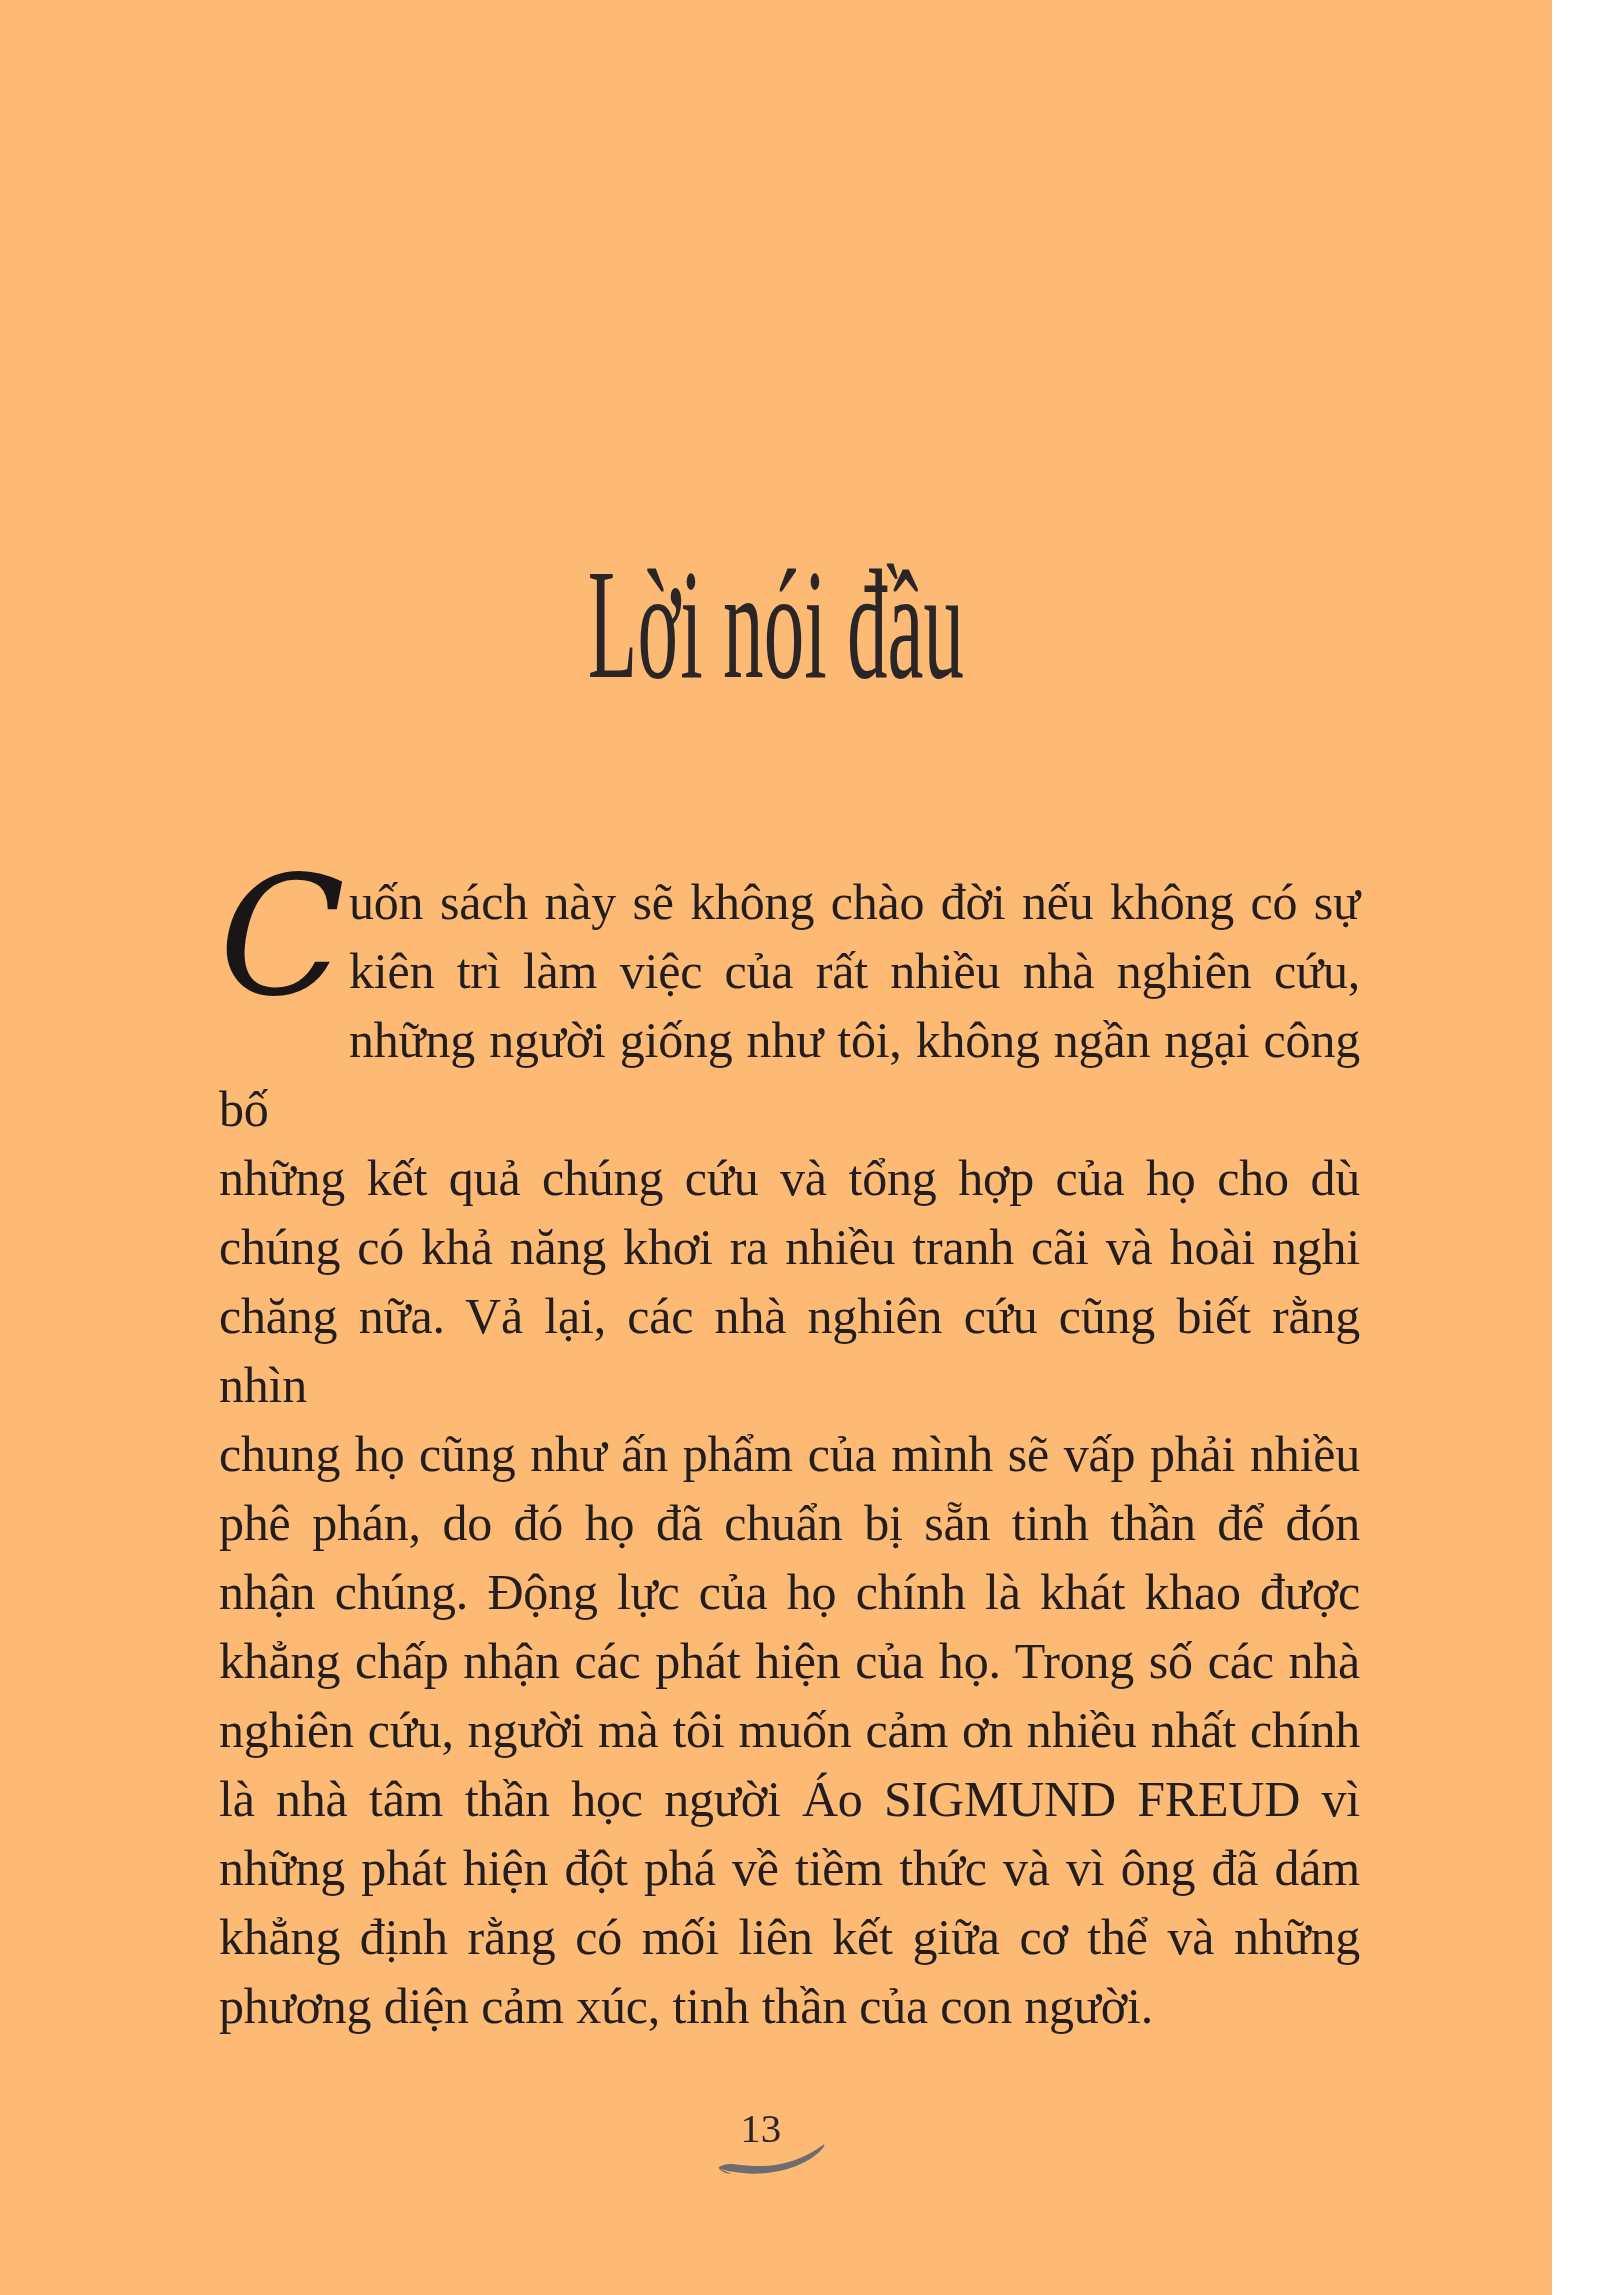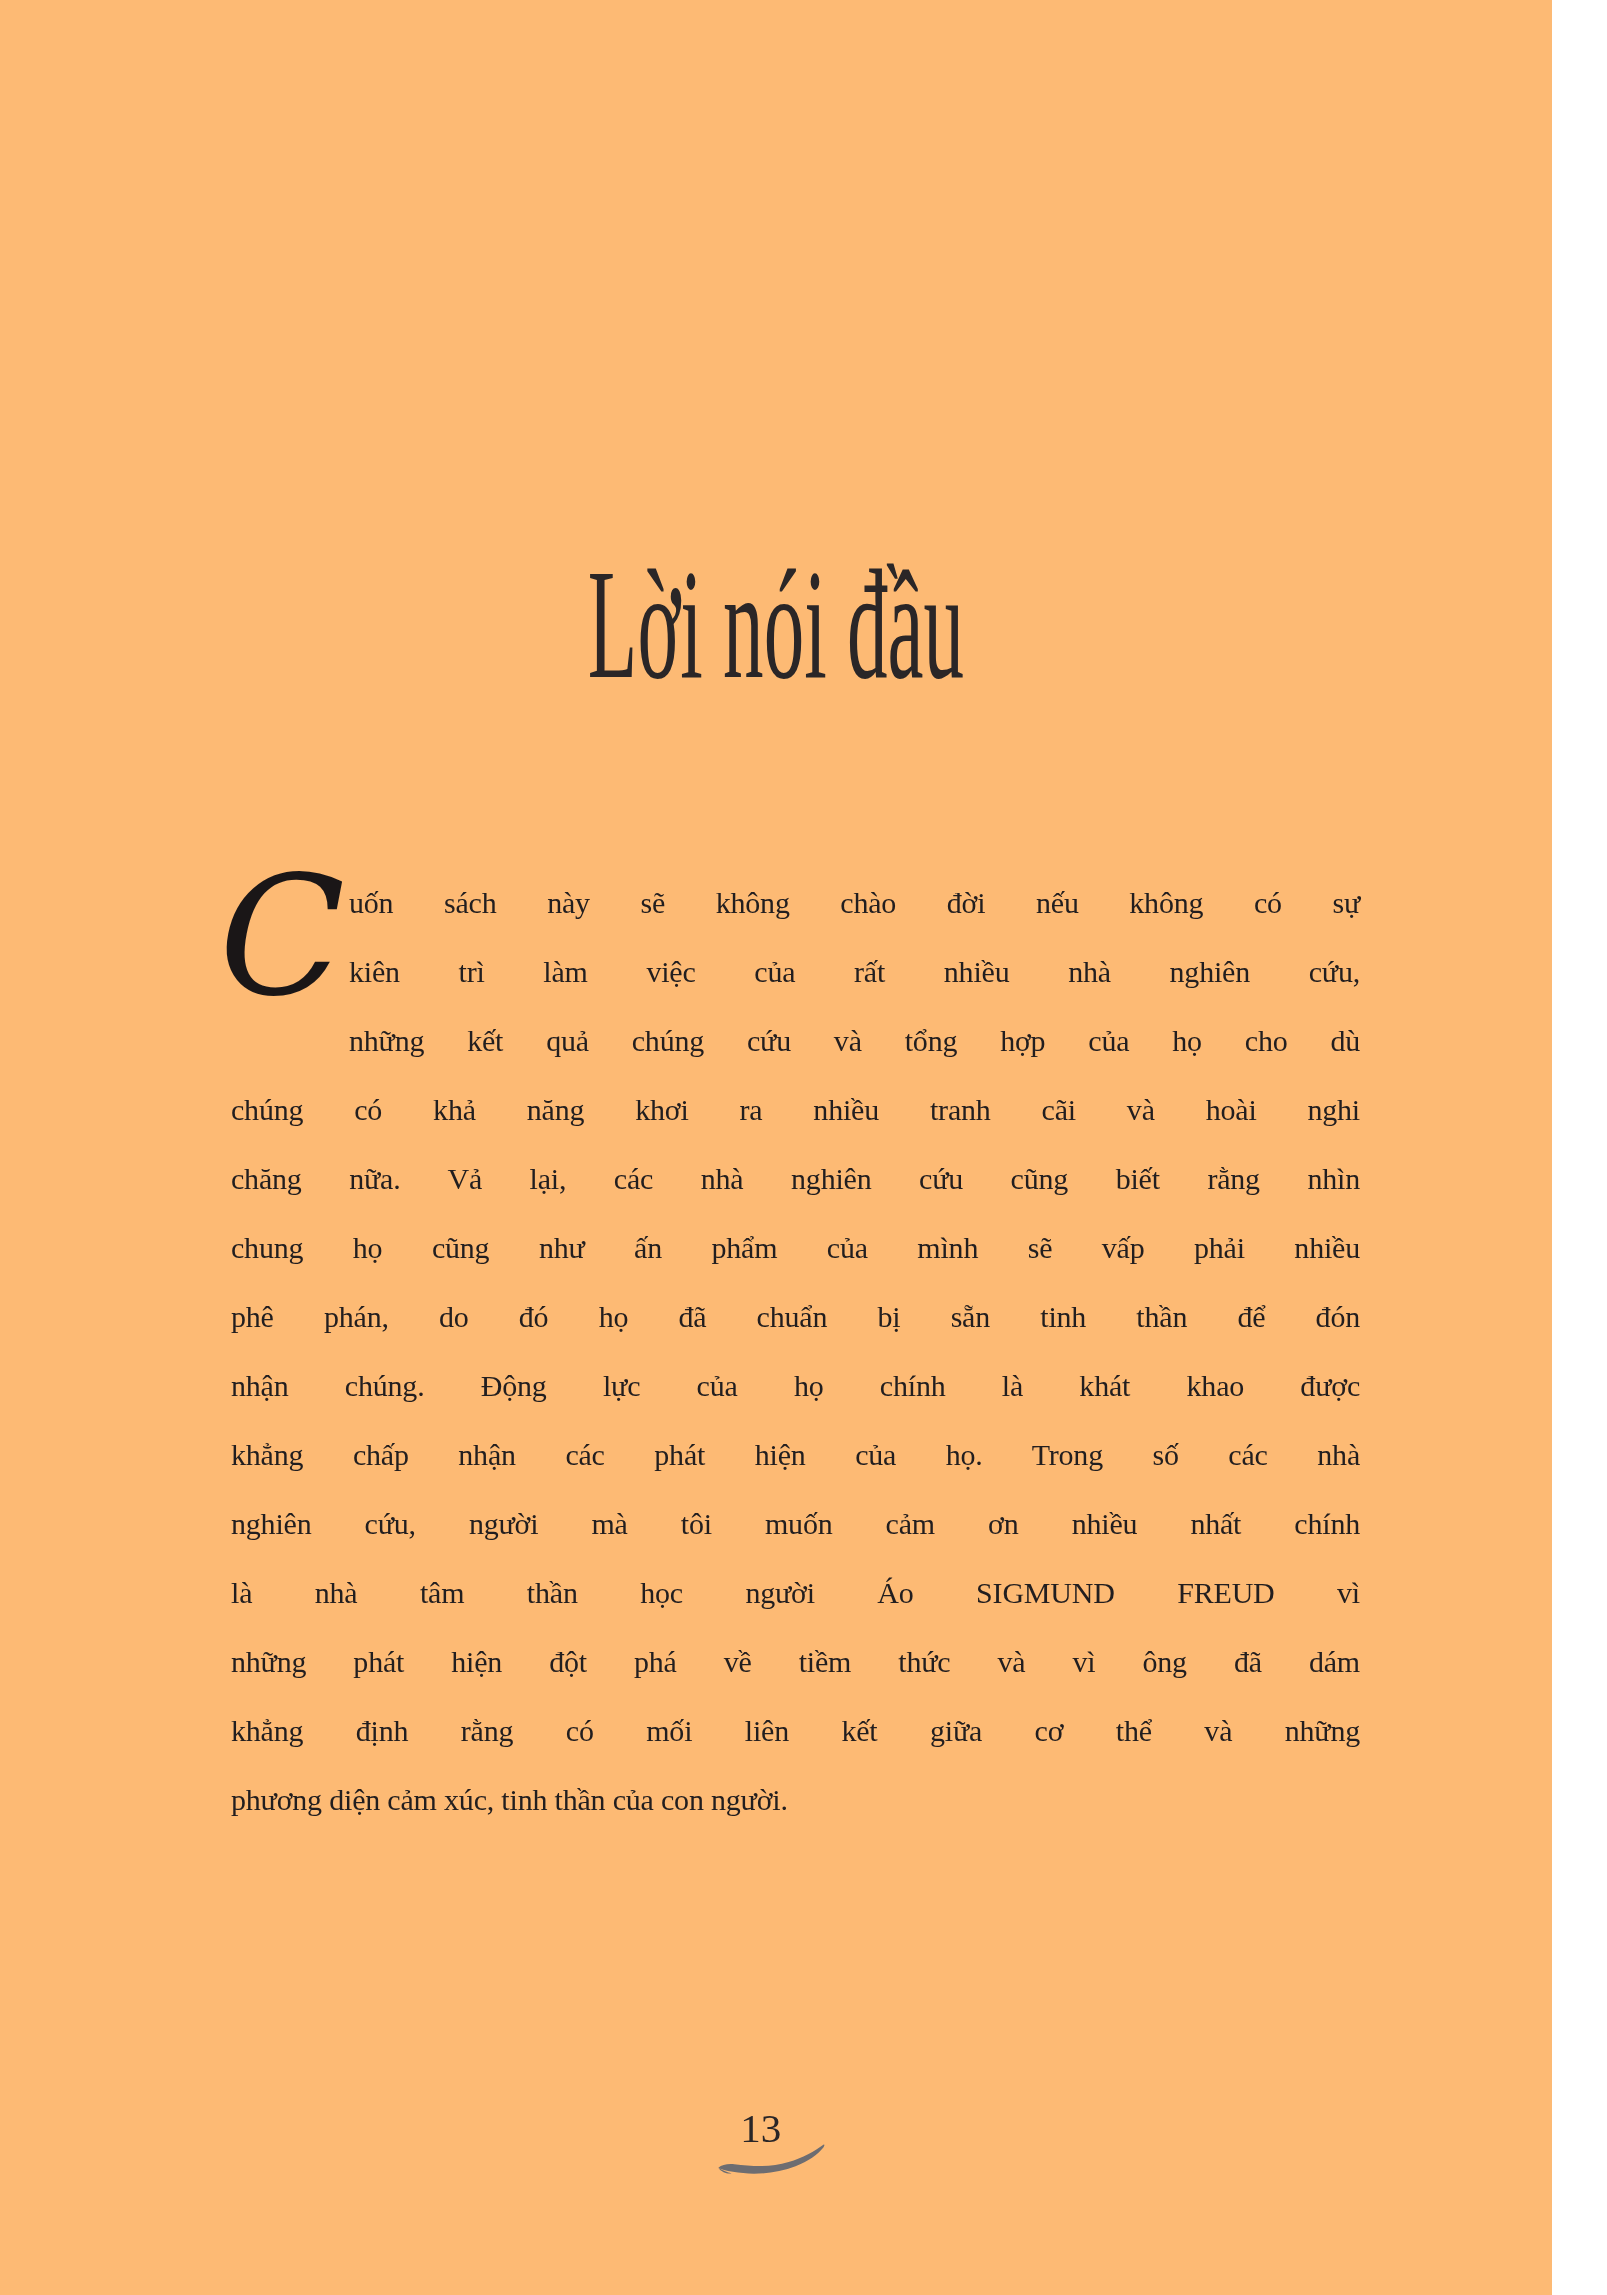--- a/index.html
+++ b/index.html
@@ -35,26 +35,25 @@
     width:130px;height:138px;
     font-family:"DejaVu Serif", serif;
     font-style:italic;
     font-size:165px;
     line-height:129px;
     margin-top:4.6px;
     color:#1a1617;
   }
   .line{
     line-height:69px;
-    font-size:30px;
+    font-size:50px;
     letter-spacing:-0.2px;
     text-align:justify;
     text-align-last:justify;
     color:#221e1f;
-    margin-left:12px;
   }
   .line.last{
     text-align-last:left;
   }
   
   .folio{
     position:absolute;
     top:2107px;left:0;width:100%;
     text-align:center;
   }
@@ -79,20 +78,21 @@
 <body>
 
 <div class="page">
 
   <div class="title">Lời nói đầu</div>
 
   <div class="body-block">
     <span class="dropcap">C</span>
     <div class="line">uốn sách này sẽ không chào đời nếu không có sự</div>
     <div class="line">kiên trì làm việc của rất nhiều nhà nghiên cứu,</div>
+    <div class="line">những người giống như tôi, không ngần ngại công bố</div>
     <div class="line">những kết quả chúng cứu và tổng hợp của họ cho dù</div>
     <div class="line">chúng có khả năng khơi ra nhiều tranh cãi và hoài nghi</div>
     <div class="line">chăng nữa. Vả lại, các nhà nghiên cứu cũng biết rằng nhìn</div>
     <div class="line">chung họ cũng như ấn phẩm của mình sẽ vấp phải nhiều</div>
     <div class="line">phê phán, do đó họ đã chuẩn bị sẵn tinh thần để đón</div>
     <div class="line">nhận chúng. Động lực của họ chính là khát khao được</div>
     <div class="line">khẳng chấp nhận các phát hiện của họ. Trong số các nhà</div>
     <div class="line">nghiên cứu, người mà tôi muốn cảm ơn nhiều nhất chính</div>
     <div class="line">là nhà tâm thần học người Áo SIGMUND FREUD vì</div>
     <div class="line">những phát hiện đột phá về tiềm thức và vì ông đã dám</div>

